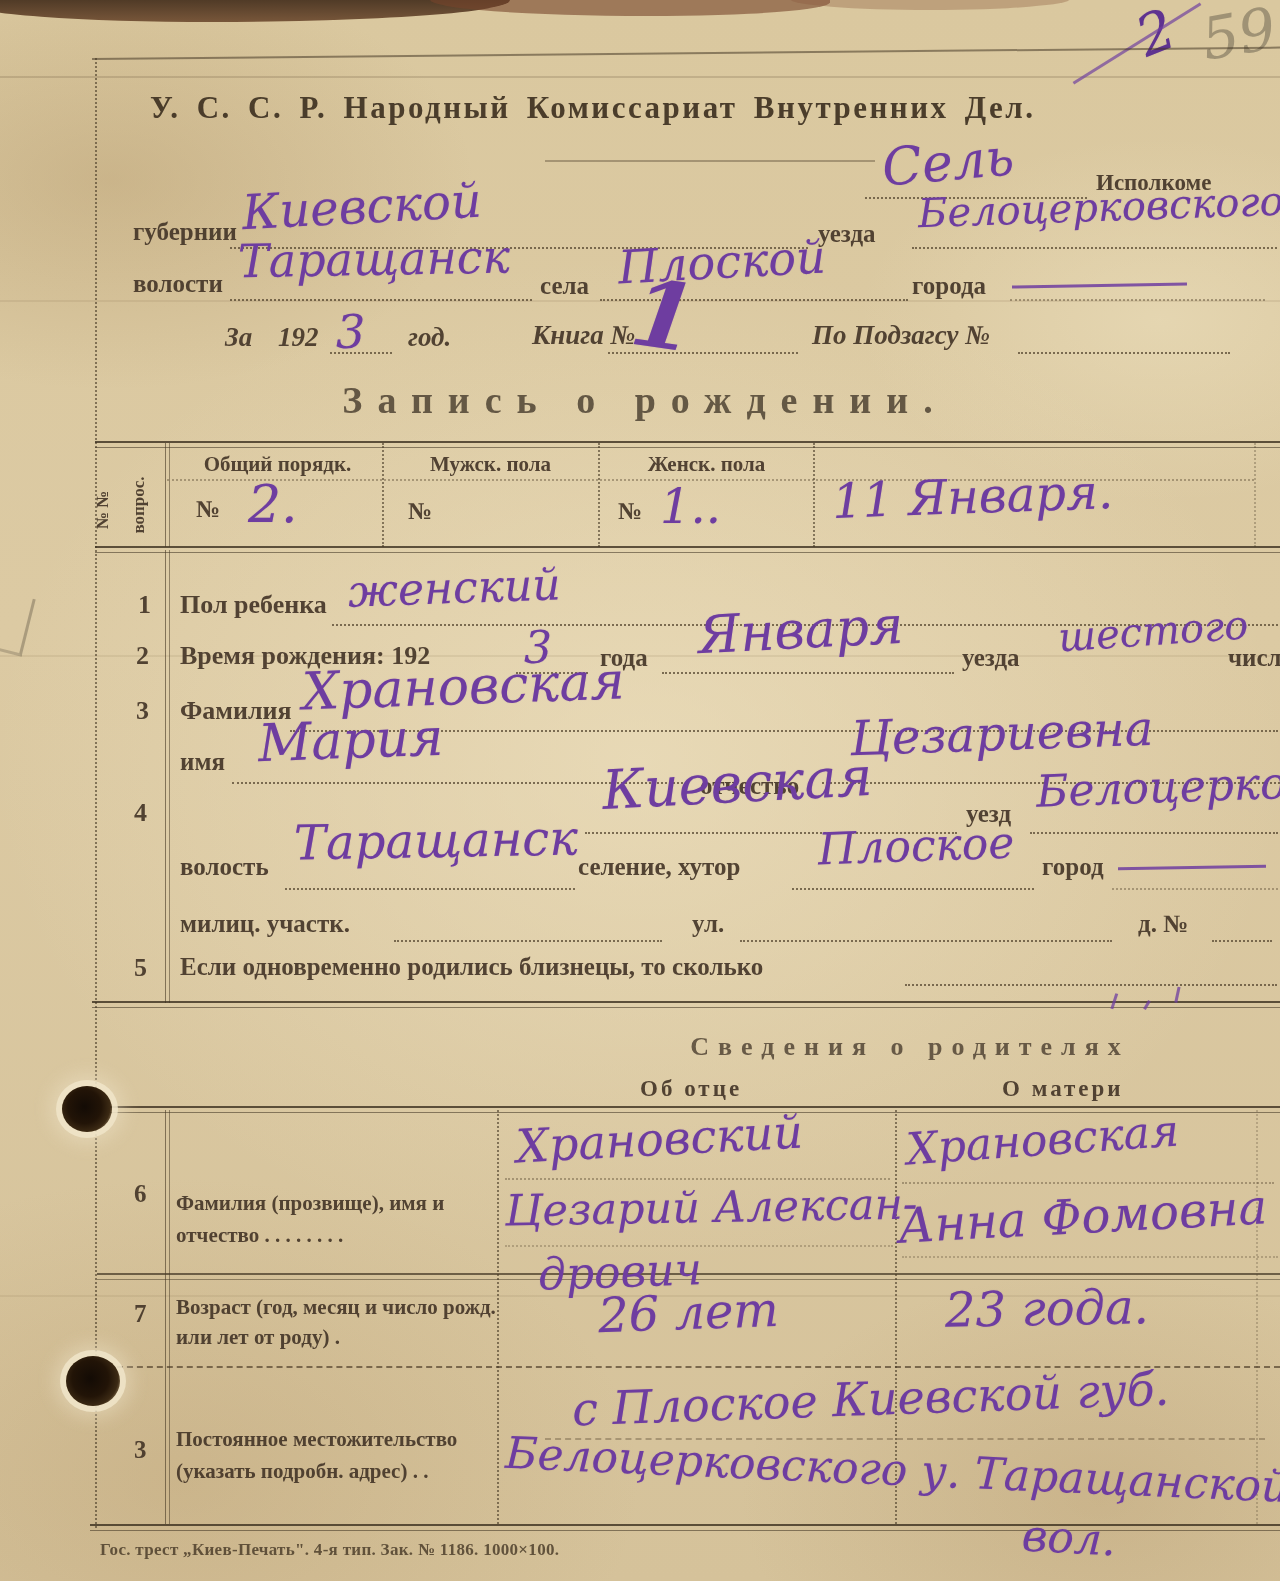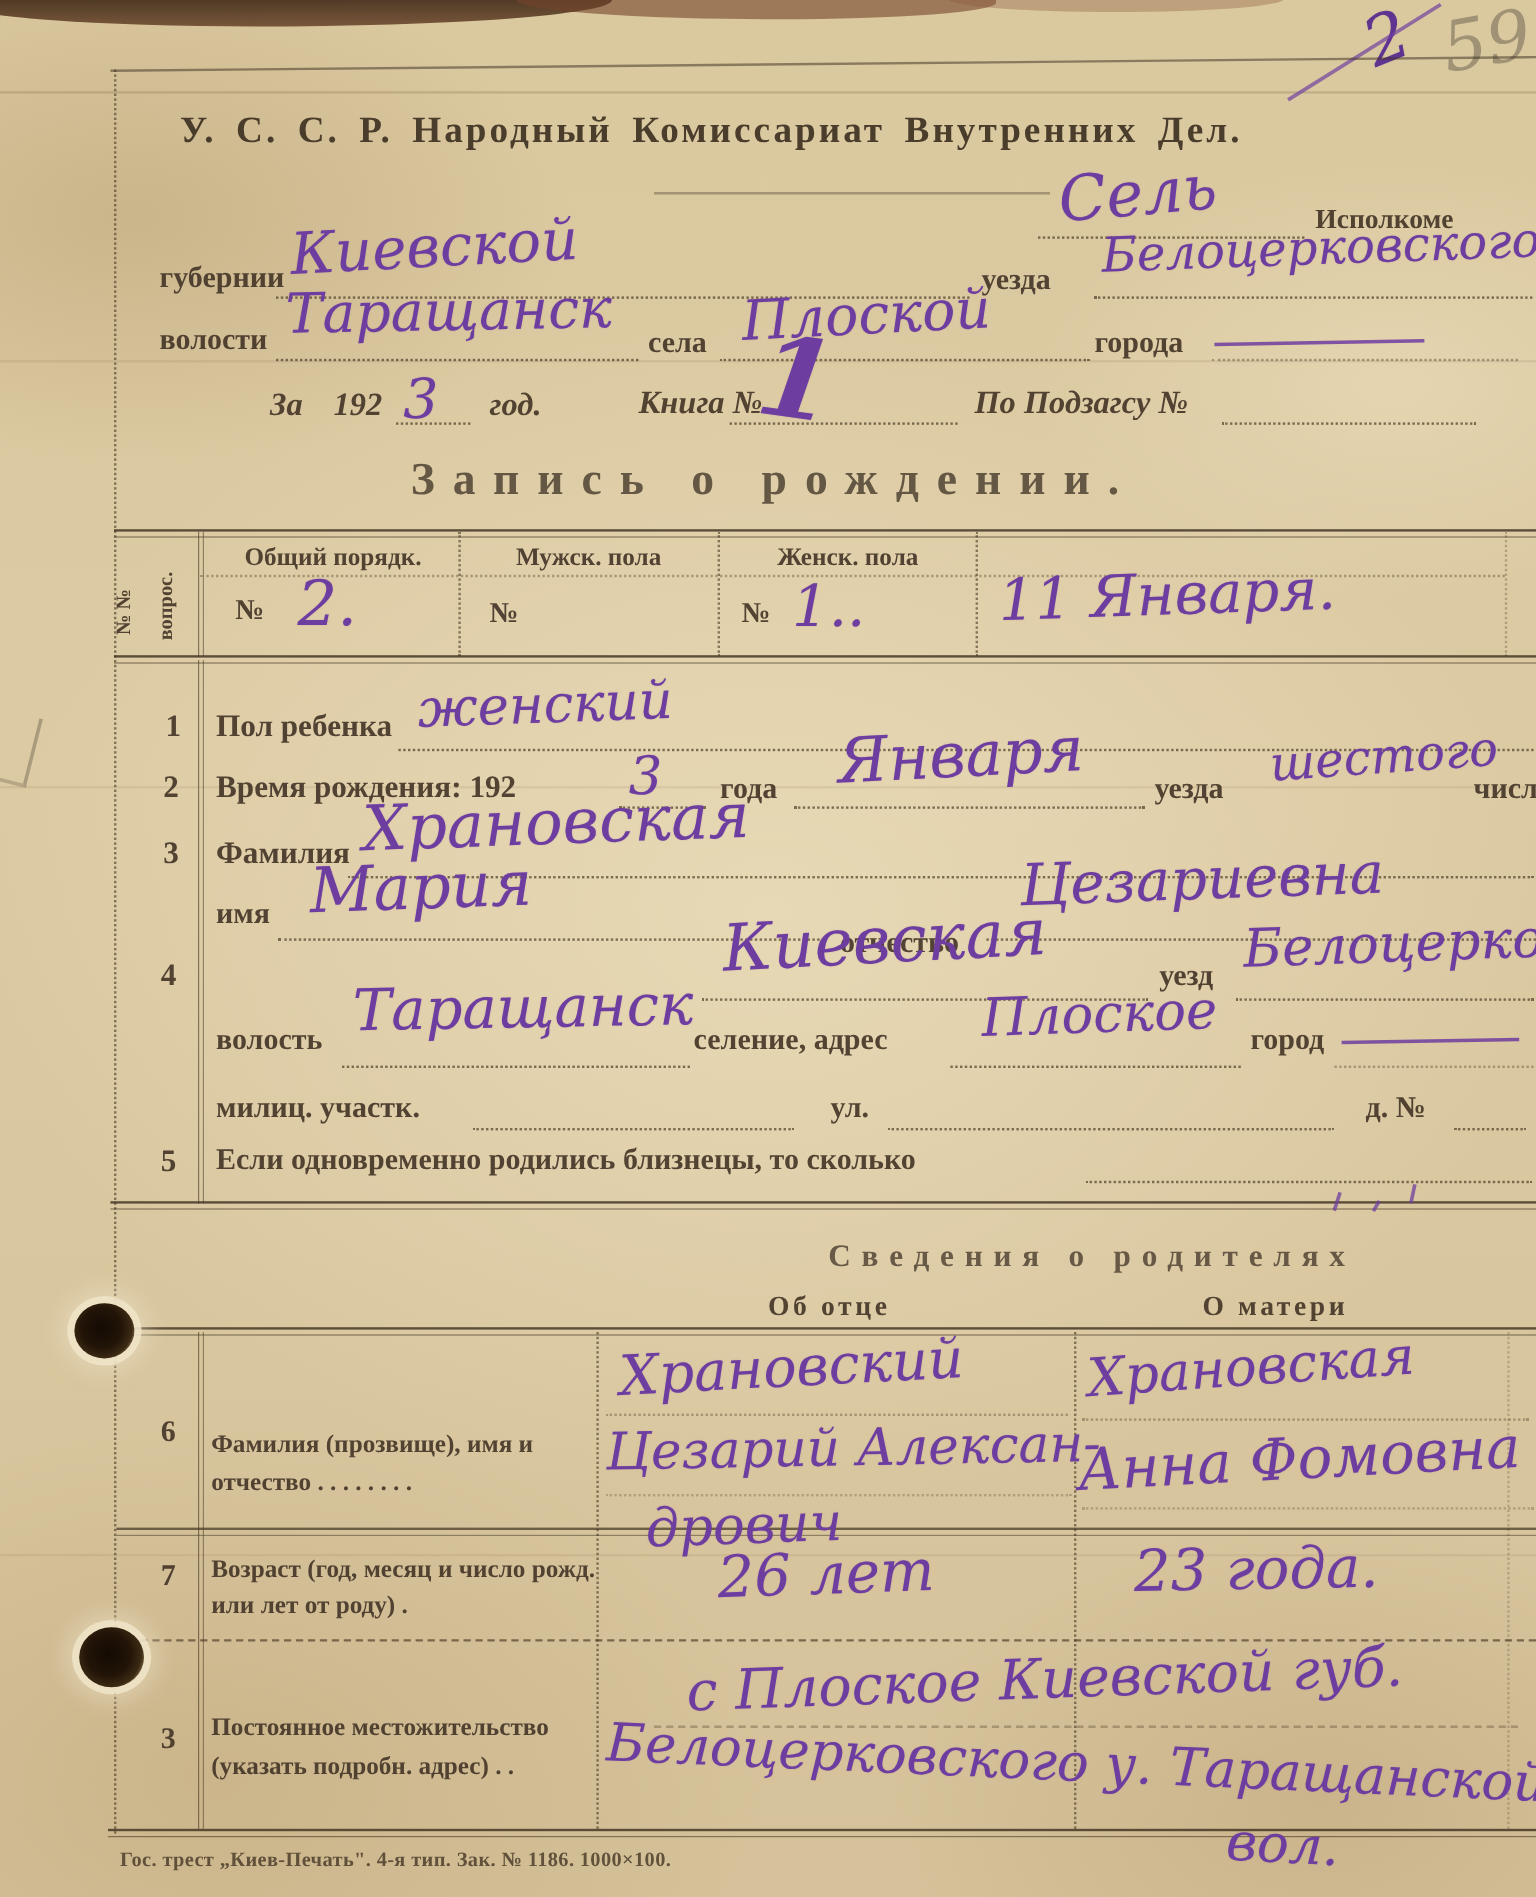--- a/index.html
+++ b/index.html
@@ -149,21 +149,21 @@
   <div class="abs printed" style="left:134px;top:798px;font-size:26px;">4</div>
   <div class="abs hw" style="left:602px;top:752px;font-size:54px;transform:rotate(-3deg);">Киевская</div>
   <div class="abs dot" style="left:585px;top:832px;width:372px;"></div>
   <div class="abs printed" style="left:966px;top:800px;font-size:25px;">уезд</div>
   <div class="abs hw" style="left:1036px;top:760px;font-size:44px;transform:rotate(-2deg);">Белоцерковск</div>
   <div class="abs dot" style="left:1030px;top:832px;width:248px;"></div>
 
   <div class="abs printed" style="left:180px;top:853px;font-size:25px;">волость</div>
   <div class="abs hw" style="left:294px;top:812px;font-size:48px;transform:rotate(-1deg);">Таращанск</div>
   <div class="abs dot" style="left:285px;top:888px;width:290px;"></div>
-  <div class="abs printed" style="left:578px;top:853px;font-size:25px;">селение, адрес</div>
+  <div class="abs printed" style="left:578px;top:853px;font-size:25px;">селение, хутор</div>
   <div class="abs hw" style="left:818px;top:820px;font-size:44px;transform:rotate(-2deg);">Плоское</div>
   <div class="abs dot" style="left:792px;top:888px;width:242px;"></div>
   <div class="abs printed" style="left:1042px;top:853px;font-size:25px;">город</div>
   <div class="abs hwline" style="left:1118px;top:866px;width:148px;transform:rotate(-1deg);"></div>
   <div class="abs dot" style="left:1112px;top:888px;width:166px;opacity:.55;"></div>
 
   <div class="abs printed" style="left:180px;top:910px;font-size:25px;">милиц. участк.</div>
   <div class="abs dot" style="left:394px;top:940px;width:268px;"></div>
   <div class="abs printed" style="left:692px;top:910px;font-size:25px;">ул.</div>
   <div class="abs dot" style="left:740px;top:940px;width:372px;"></div>

